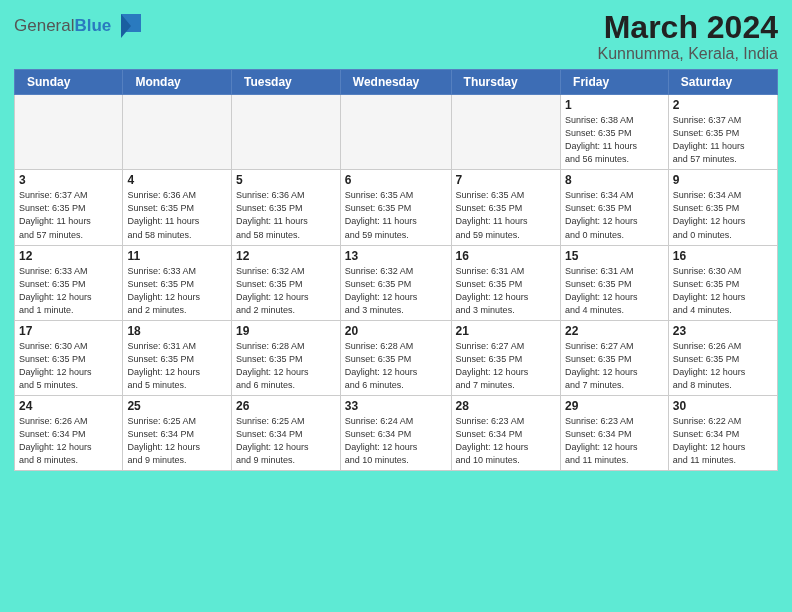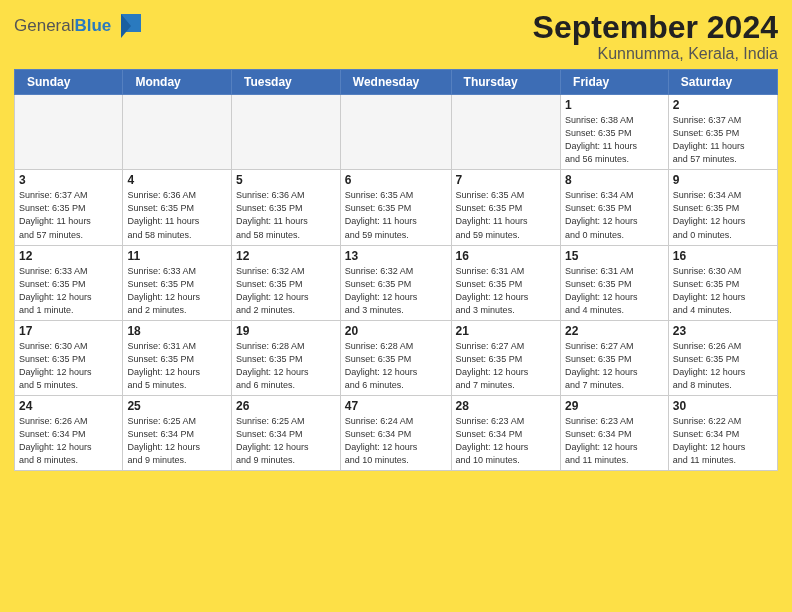--- a/index.html
+++ b/index.html
@@ -6,21 +6,21 @@
     body {
       font-family: Arial, sans-serif;
       background: #fff;
       width: 792px;
       height: 612px;
       overflow: hidden;
     }
     .page {
       width: 792px;
       min-height: 612px;
-      background: #fde047;
+      background: #5eead4;
       padding: 10px 14px 10px 14px;
     }
     .header {
       display: flex;
       justify-content: space-between;
       align-items: flex-start;
       margin-bottom: 6px;
     }
     .logo {
       display: flex;
@@ -100,21 +100,21 @@
           <span>General</span><span style="color:#2a7abf;font-weight:bold;">Blue</span>
         </div>
       </div>
 
       <svg class="logo-icon" viewBox="0 0 32 32" width="32" height="32">
         <polygon points="8,4 28,4 28,22 8,22" fill="#2a7abf"></polygon>
         <polygon points="8,4 8,28 18,16" fill="#1a5fa0"></polygon>
       </svg>
     </div>
     <div class="title-block">
-      <h1>September 2024</h1>
+      <h1>March 2024</h1>
       <h2>Kunnumma, Kerala, India</h2>
     </div>
   </div>
 
   <table class="calendar">
     <thead>
       <tr>
 
       <th>Sunday</th>
           <th>Monday</th>
@@ -316,21 +316,21 @@
 and 9 minutes.</div>
           </td>
           <td>
             <span class="day-num">26</span>
             <div class="day-info" style="white-space: pre-line;">Sunrise: 6:25 AM
 Sunset: 6:34 PM
 Daylight: 12 hours
 and 9 minutes.</div>
           </td>
           <td>
-            <span class="day-num">47</span>
+            <span class="day-num">33</span>
             <div class="day-info" style="white-space: pre-line;">Sunrise: 6:24 AM
 Sunset: 6:34 PM
 Daylight: 12 hours
 and 10 minutes.</div>
           </td>
           <td>
             <span class="day-num">28</span>
             <div class="day-info" style="white-space: pre-line;">Sunrise: 6:23 AM
 Sunset: 6:34 PM
 Daylight: 12 hours

